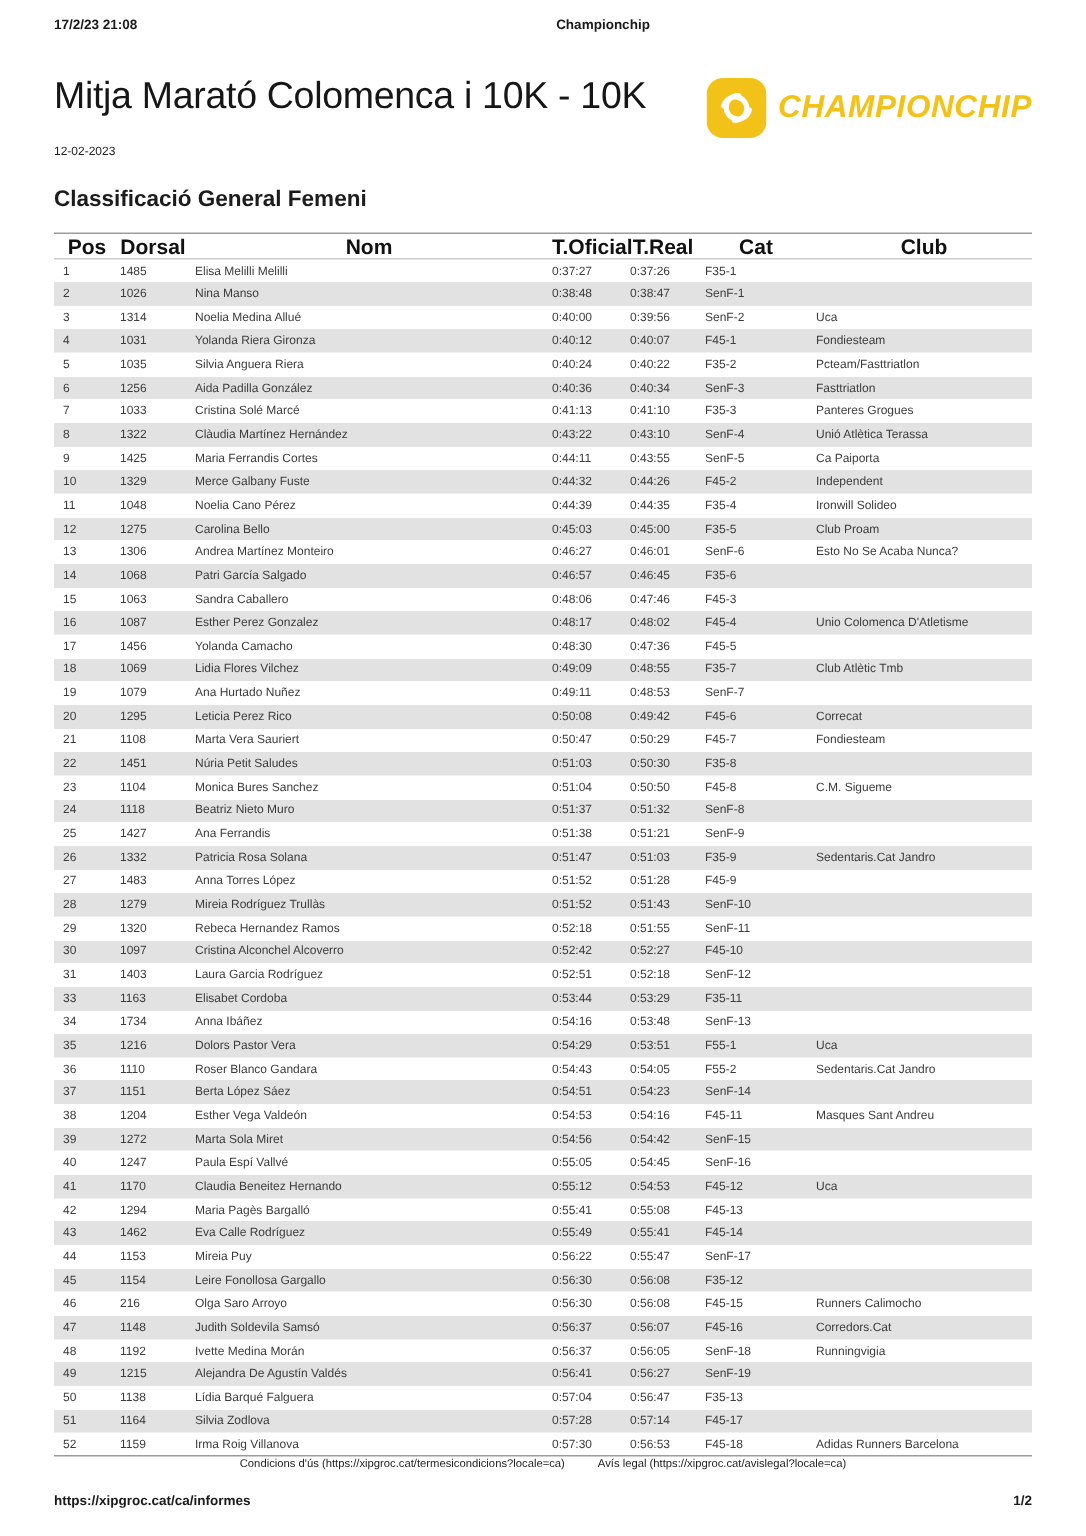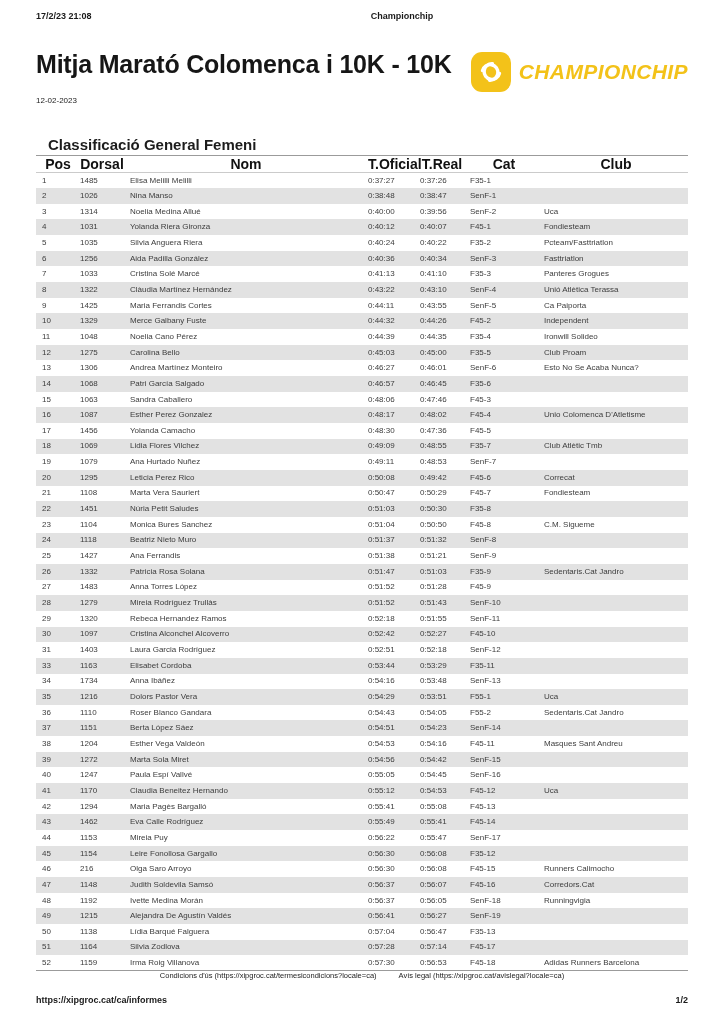--- a/index.html
+++ b/index.html
@@ -6,21 +6,21 @@
   * { box-sizing:border-box; }
   html,body { margin:0; padding:0; }
   body {
     width:724px; height:1024px; position:relative; overflow:hidden;
     background:#ffffff; color:#1a1a1a;
     font-family:"Liberation Sans", sans-serif;
   }
   .print-header-left  { position:absolute; top:11px; left:36px;  font-size:9px; font-weight:700; }
   .print-header-center{ position:absolute; top:11px; left:402px; transform:translateX(-50%); font-size:9px; font-weight:600; }
 
-  .event-title { position:absolute; top:50px; left:36px; font-size:25px; font-weight:700; letter-spacing:-0.2px; color:#161616; }
+  .event-title { position:absolute; top:50px; left:36px; font-size:25px; font-weight:400; letter-spacing:-0.2px; color:#161616; }
   .event-date  { position:absolute; top:96px; left:36px; font-size:8px; font-weight:400; color:#222; }
 
   .logo { position:absolute; top:52px; right:36px; display:flex; align-items:center; gap:8px; color:var(--brand); }
   .logo-text { font-size:21px; font-weight:800; font-style:italic; letter-spacing:0.4px; white-space:nowrap; }
   .logo-icon svg { display:block; }
 
   .section-title { position:absolute; top:124px; left:36px; font-size:15px; font-weight:600; color:#1c1c1c; }
 
   table.results { position:absolute; top:155px; left:36px; width:652px; border-collapse:collapse; table-layout:fixed; }
   .results th {
@@ -58,21 +58,21 @@
       <rect x="0" y="0" width="40" height="40" rx="11" fill="currentColor"></rect>
       <g stroke="#ffffff" stroke-width="3.4" fill="none" stroke-linecap="round">
         <path d="M 21.5 11.8 a 7.8 7.8 0 1 0 7.0 9.6"></path>
         <path d="M 18.5 28.2 a 7.8 7.8 0 1 0 -7.0 -9.6"></path>
       </g>
     </svg>
   </span>
   <span class="logo-text">CHAMPIONCHIP</span>
 </div>
 
-<h2 class="section-title" style="margin:12px;">Classificació General Femeni</h2>
+<h2 class="section-title" style="margin:0;">Classificació General Femeni</h2>
 
 <table class="results">
   <colgroup>
     <col style="width:38px">
       <col style="width:50px">
       <col style="width:238px">
     <col style="width:52px">
       <col style="width:50px">
       <col style="width:74px">
       <col style="width:150px">

